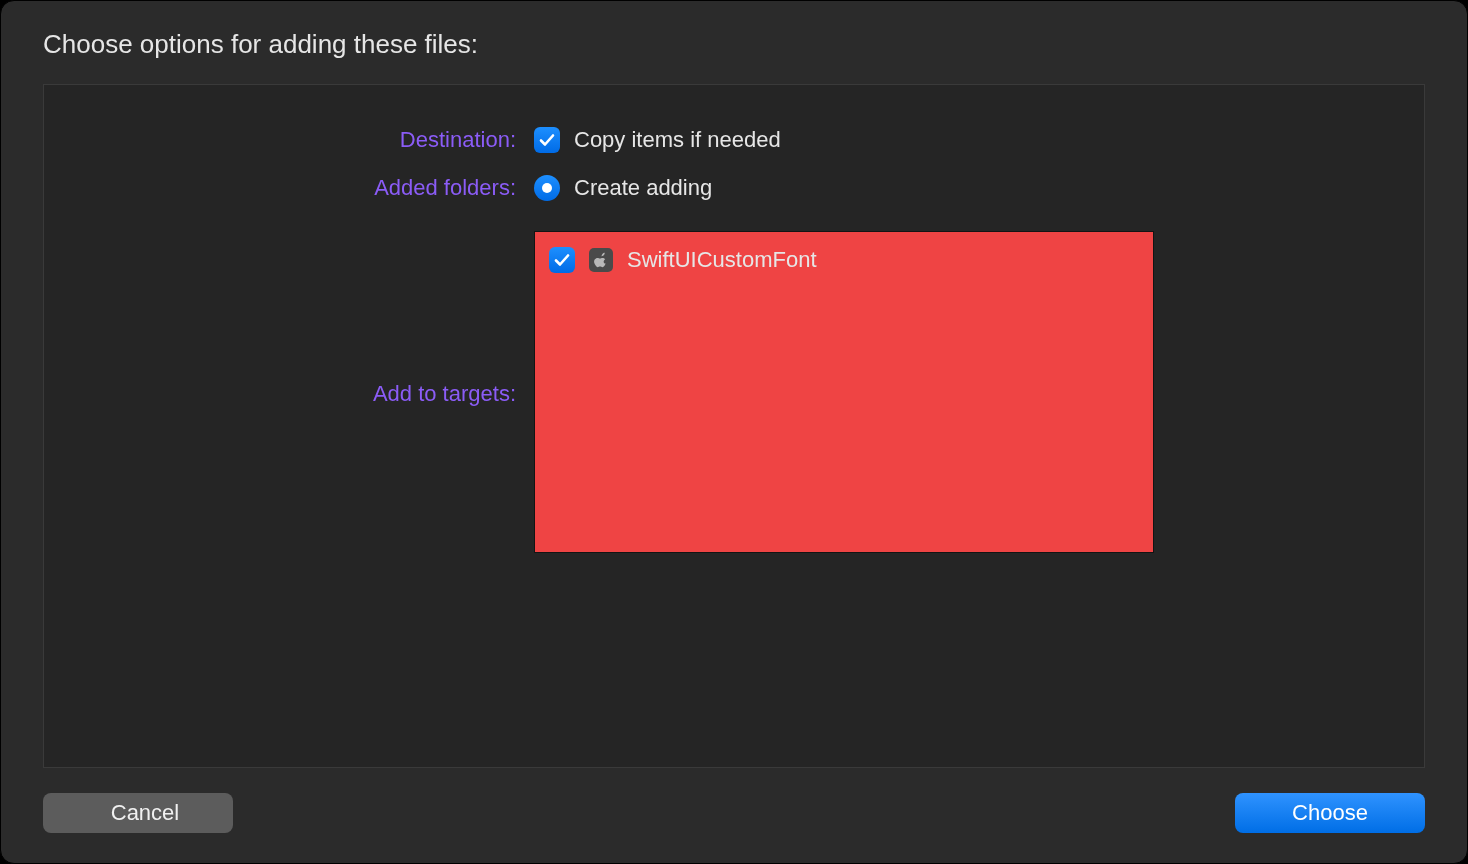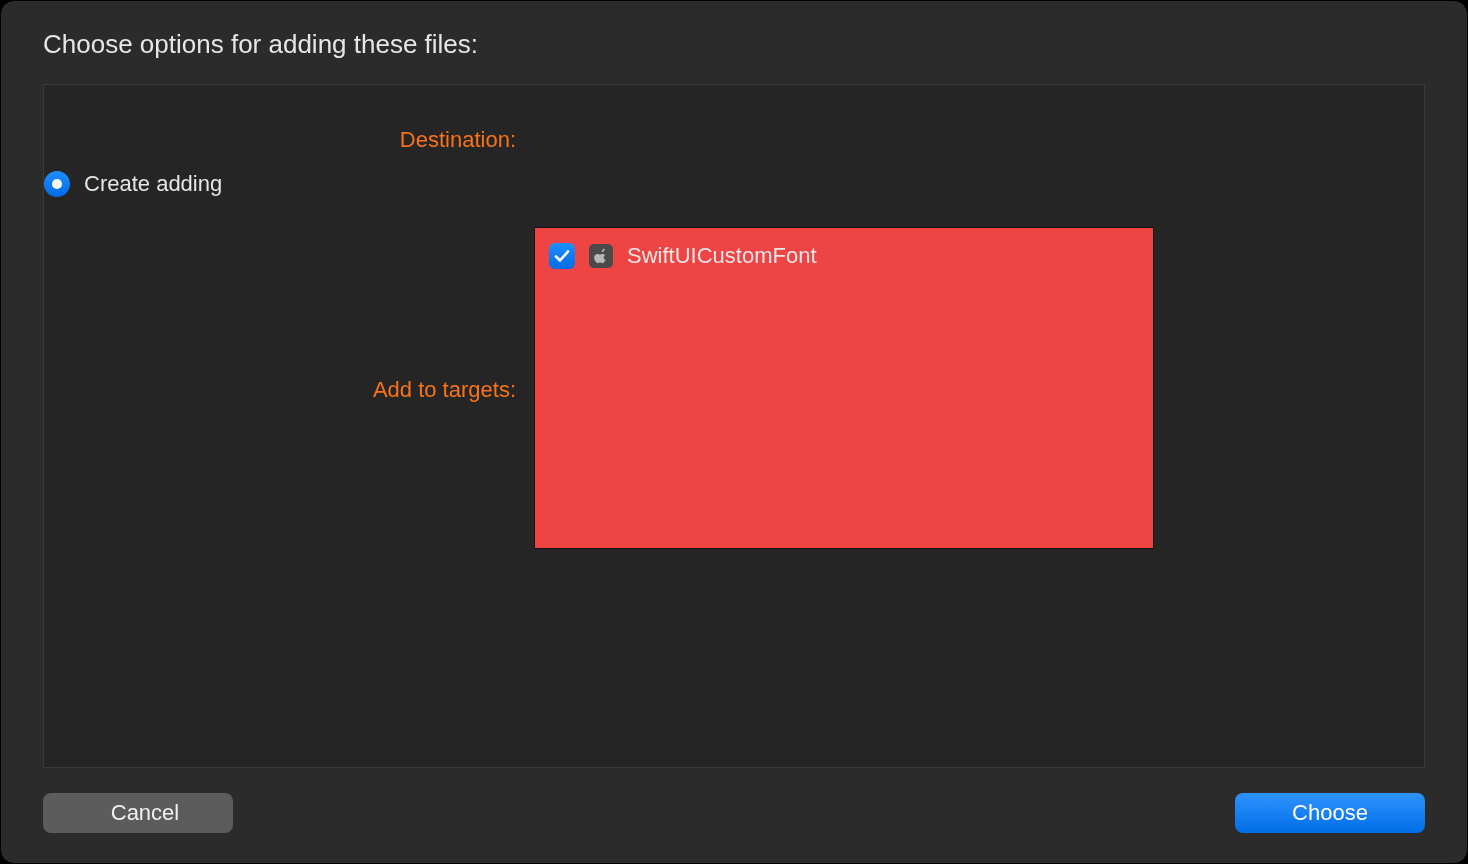--- a/index.html
+++ b/index.html
@@ -35,21 +35,21 @@
   .row {
     display: flex;
     align-items: flex-start;
     margin-bottom: 4px;
   }
   .row-label {
     width: 490px;
     text-align: right;
     padding-right: 18px;
     padding-top: 4px;
-    color: #f97316;
+    color: #8b5cf6;
     font-weight: 400;
   }
   .row-controls {
     display: flex;
     flex-direction: column;
     gap: 6px;
   }
   .ctrl-line {
     display: flex;
     align-items: center;
@@ -156,23 +156,34 @@
 <body>
 
 <div class="dialog">
 
   <div class="dialog-title">Choose options for adding these files:</div>
 
   <div class="options-panel">
 
     <div class="row">
       <div class="row-label">Destination:</div>
+      <div class="row-controls">
+        <div class="ctrl-line">
+          <span class="checkbox">
+            <svg width="18" height="18" viewBox="0 0 18 18">
+                <path d="M3 9.5 L7 13.5 L15 4.5" stroke="#fff" stroke-width="2.6" fill="none" stroke-linecap="round" stroke-linejoin="round"></path>
+              </svg>
+          </span>
+          <span class="ctrl-label">Copy items if needed</span>
+        </div>
+      </div>
     </div>
 
     <div class="row" style="margin-top:14px">
+      <div class="row-label">Added folders:</div>
       <div class="row-controls">
         <div class="ctrl-line">
           <span class="radio on"></span>
           <span class="ctrl-label">Create adding</span>
         </div>
       </div>
     </div>
 
     <div class="row targets-row">
       <div class="row-label">Add to targets:</div>

